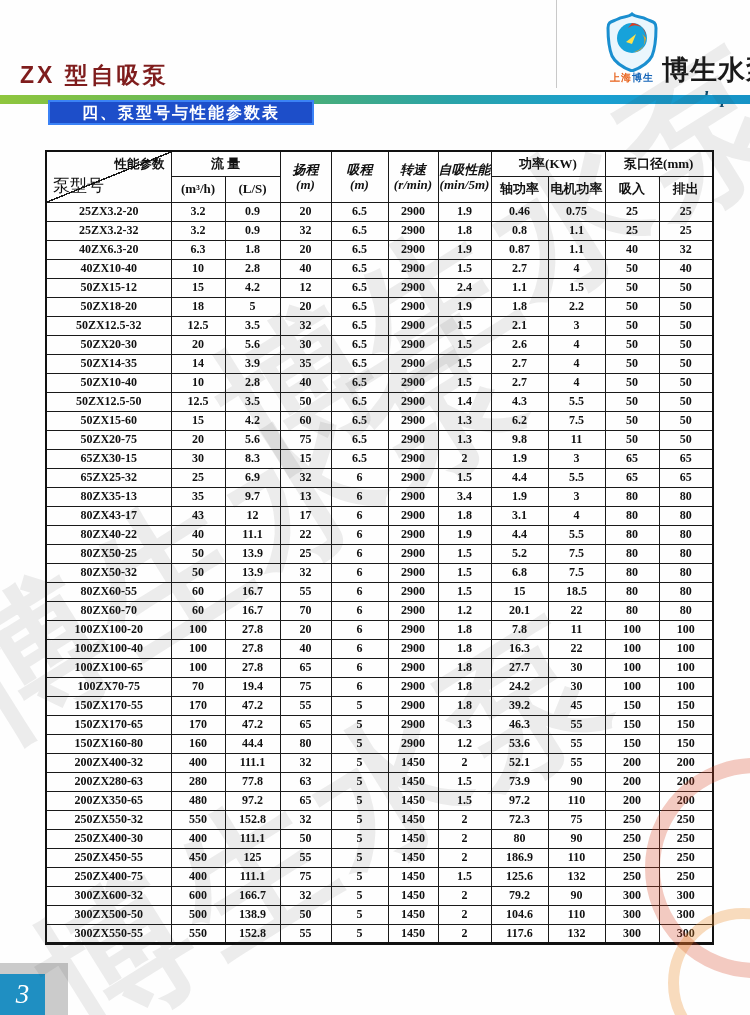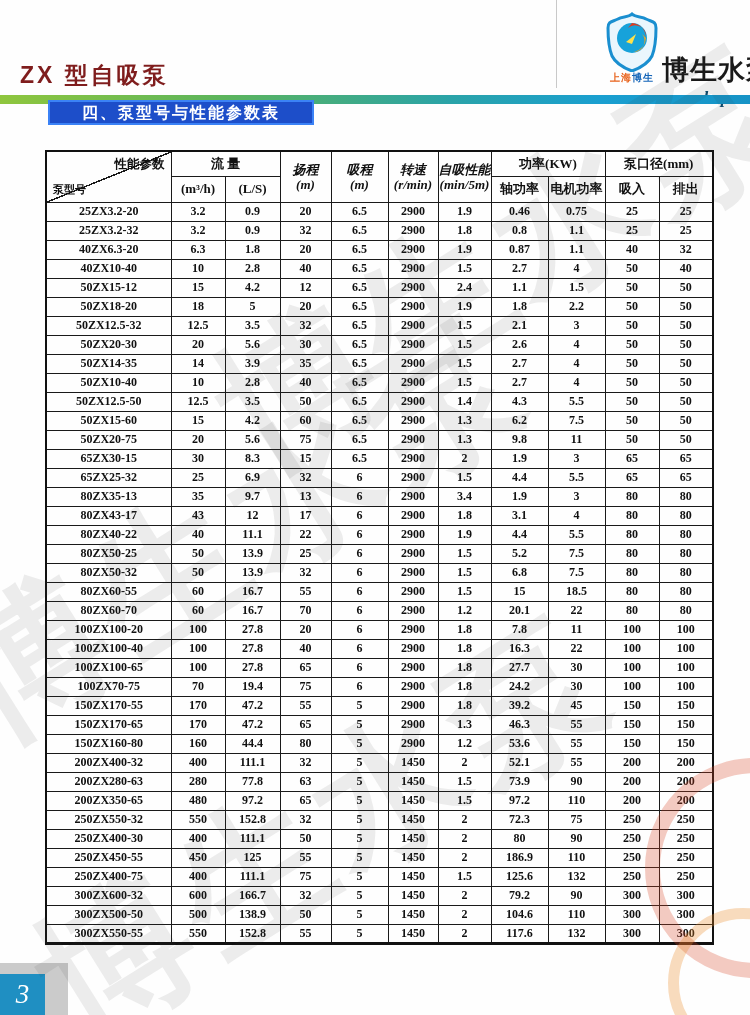--- a/index.html
+++ b/index.html
@@ -60,21 +60,21 @@
   table.pump thead tr.r2 th { height:26px; }
   table.pump tbody td { height:19px; font-size:12px; font-weight:bold; padding:0 1px; }
   th.corner {
     position:relative; padding:0;
     background:
       linear-gradient(to bottom right,
         transparent calc(50% - 0.7px), #1a1a1a calc(50% - 0.7px),
         #1a1a1a calc(50% + 0.7px), transparent calc(50% + 0.7px));
   }
   th.corner .tr { position:absolute; right:6px; top:4px; font-size:12.5px; font-weight:bold; }
-  th.corner .bl { position:absolute; left:6px; bottom:5px; font-size:11px; font-weight:bold; }
+  th.corner .bl { position:absolute; left:6px; bottom:5px; font-size:17px; font-weight:normal; }
   .two-line div { line-height:15px;font-style:italic; }
 
   
   .wm-layer { position:absolute; inset:0; pointer-events:none; z-index:4; }
   .wm {
     position:absolute; font-size:150px; font-weight:bold; white-space:nowrap;
     color:rgba(60,60,60,0.09); transform:rotate(-32deg); transform-origin:left center;
     font-family:"Liberation Sans", sans-serif; letter-spacing:10px;
   }
   .ring { position:absolute; border-radius:50%; }

